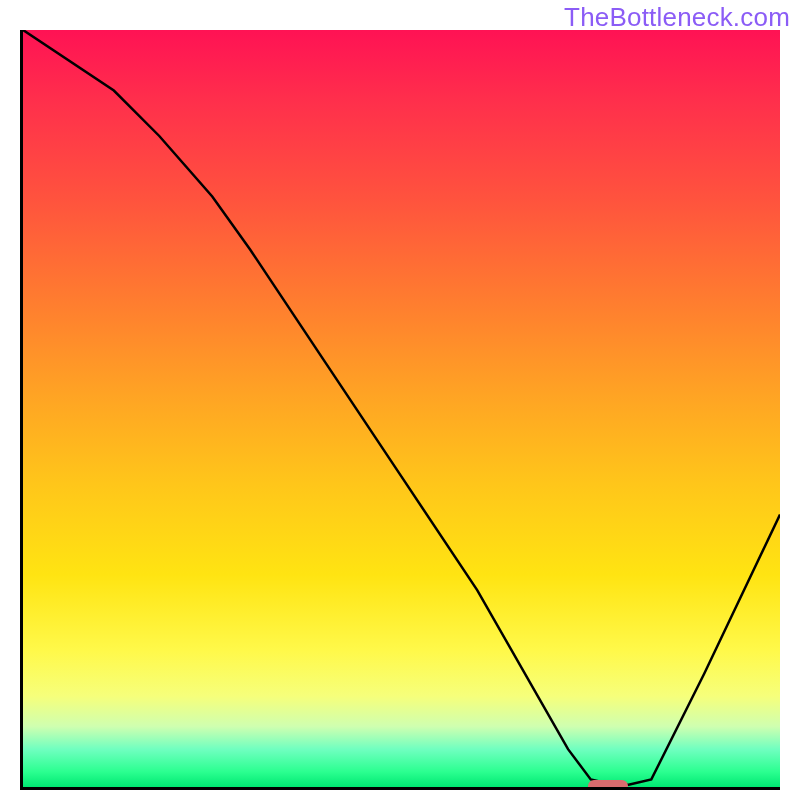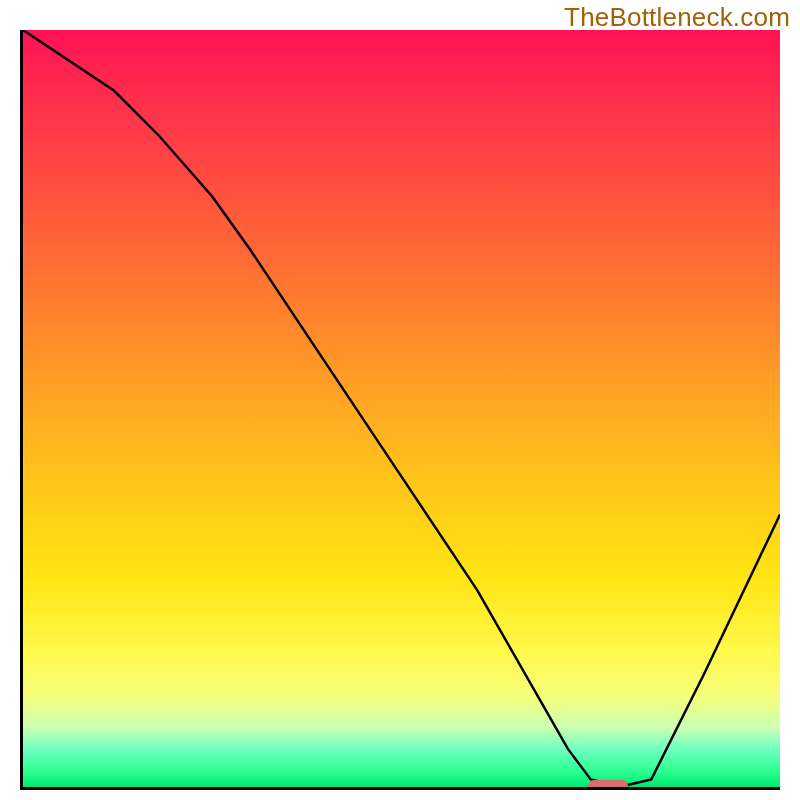--- a/index.html
+++ b/index.html
@@ -15,21 +15,21 @@
     position: relative;
     width: 800px;
     height: 800px;
   }
   .watermark {
     position: absolute;
     top: 2px;
     right: 10px;
     font-size: 26px;
     font-weight: 400;
-    color: #a16207;
+    color: #8b5cf6;
     letter-spacing: 0.2px;
     z-index: 50;
   }
   .plot-area {
     position: absolute;
     left: 20px;
     top: 30px;
     width: 760px;
     height: 760px;
     box-sizing: border-box;

